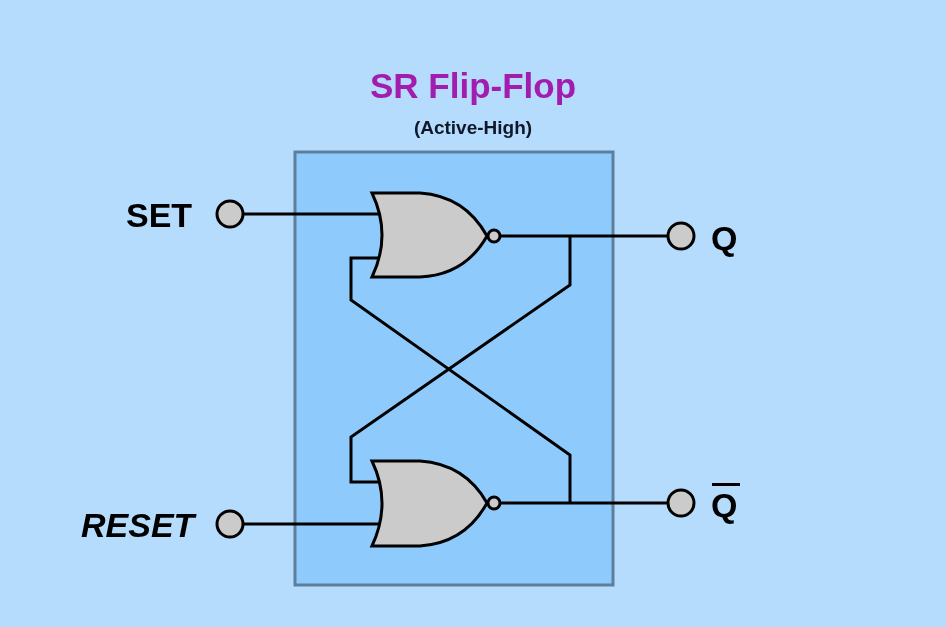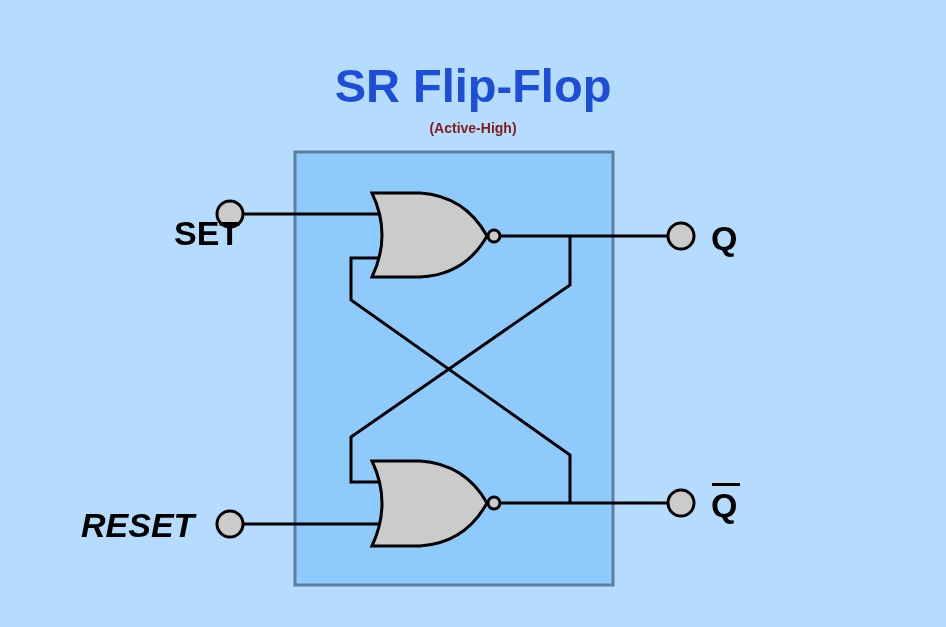--- a/index.html
+++ b/index.html
@@ -4,27 +4,27 @@
   <style>
     html, body { margin: 0; padding: 0; }
     body {
       width: 946px; height: 627px; overflow: hidden;
       background: #b5dcfd;
       font-family: "Liberation Sans", sans-serif;
       position: relative;
     }
     .title {
       position: absolute; left: 0; width: 946px; top: 60px;
-      text-align: center; color: #1d4ed8; font-weight: bold;
-      font-size: 47px; line-height: 52px;
+      text-align: center; color: #a21caf; font-weight: bold;
+      font-size: 35px; line-height: 52px;
     }
     .subtitle {
       position: absolute; left: 0; width: 946px; top: 115px;
-      text-align: center; color: #7f1d1d; font-weight: bold;
-      font-size: 14px; line-height: 26px;
+      text-align: center; color: #0f172a; font-weight: bold;
+      font-size: 19px; line-height: 26px;
     }
     svg.diagram { position: absolute; left: 0; top: 0; }
     .lbl {
       position: absolute; font-weight: bold; color: #000;
       font-size: 34px; line-height: 40px;
     }
     .qbar-wrap { position: absolute; }
     .overline {
       position: absolute; height: 3px; background: #000;
     }
@@ -63,19 +63,19 @@
     <path d="M372,461 L420,461 Q465,464 487,503 Q465,543 420,546 L372,546 Q392,503 372,461 Z" fill="#cbcbcb" stroke="#000" stroke-width="3"></path>
     <circle cx="494" cy="503" r="6" fill="#cbcbcb" stroke="#000" stroke-width="3"></circle>
   </g>
 
   <circle cx="230" cy="214" r="13" fill="#cbcbcb" stroke="#000" stroke-width="3"></circle>
   <circle cx="230" cy="524" r="13" fill="#cbcbcb" stroke="#000" stroke-width="3"></circle>
   <circle cx="681" cy="236" r="13" fill="#cbcbcb" stroke="#000" stroke-width="3"></circle>
   <circle cx="681" cy="503" r="13" fill="#cbcbcb" stroke="#000" stroke-width="3"></circle>
 </svg>
 
-<div class="lbl" style="left:126px; top:213px;margin-left:48px;">SET</div>
+<div class="lbl" style="left:126px; top:195px;">SET</div>
 <div class="lbl" style="left:81px; top:505px;font-style:italic;">RESET</div>
 <div class="lbl" style="left:711px; top:218px;">Q</div>
 <div class="qbar-wrap" style="left:711px; top:485px;">
   <div class="overline" style="left:1px; top:-2px; width:28px;"></div>
   <div class="lbl" style="left:0; top:0; position:relative;">Q</div>
 </div>
 
 </body></html>

